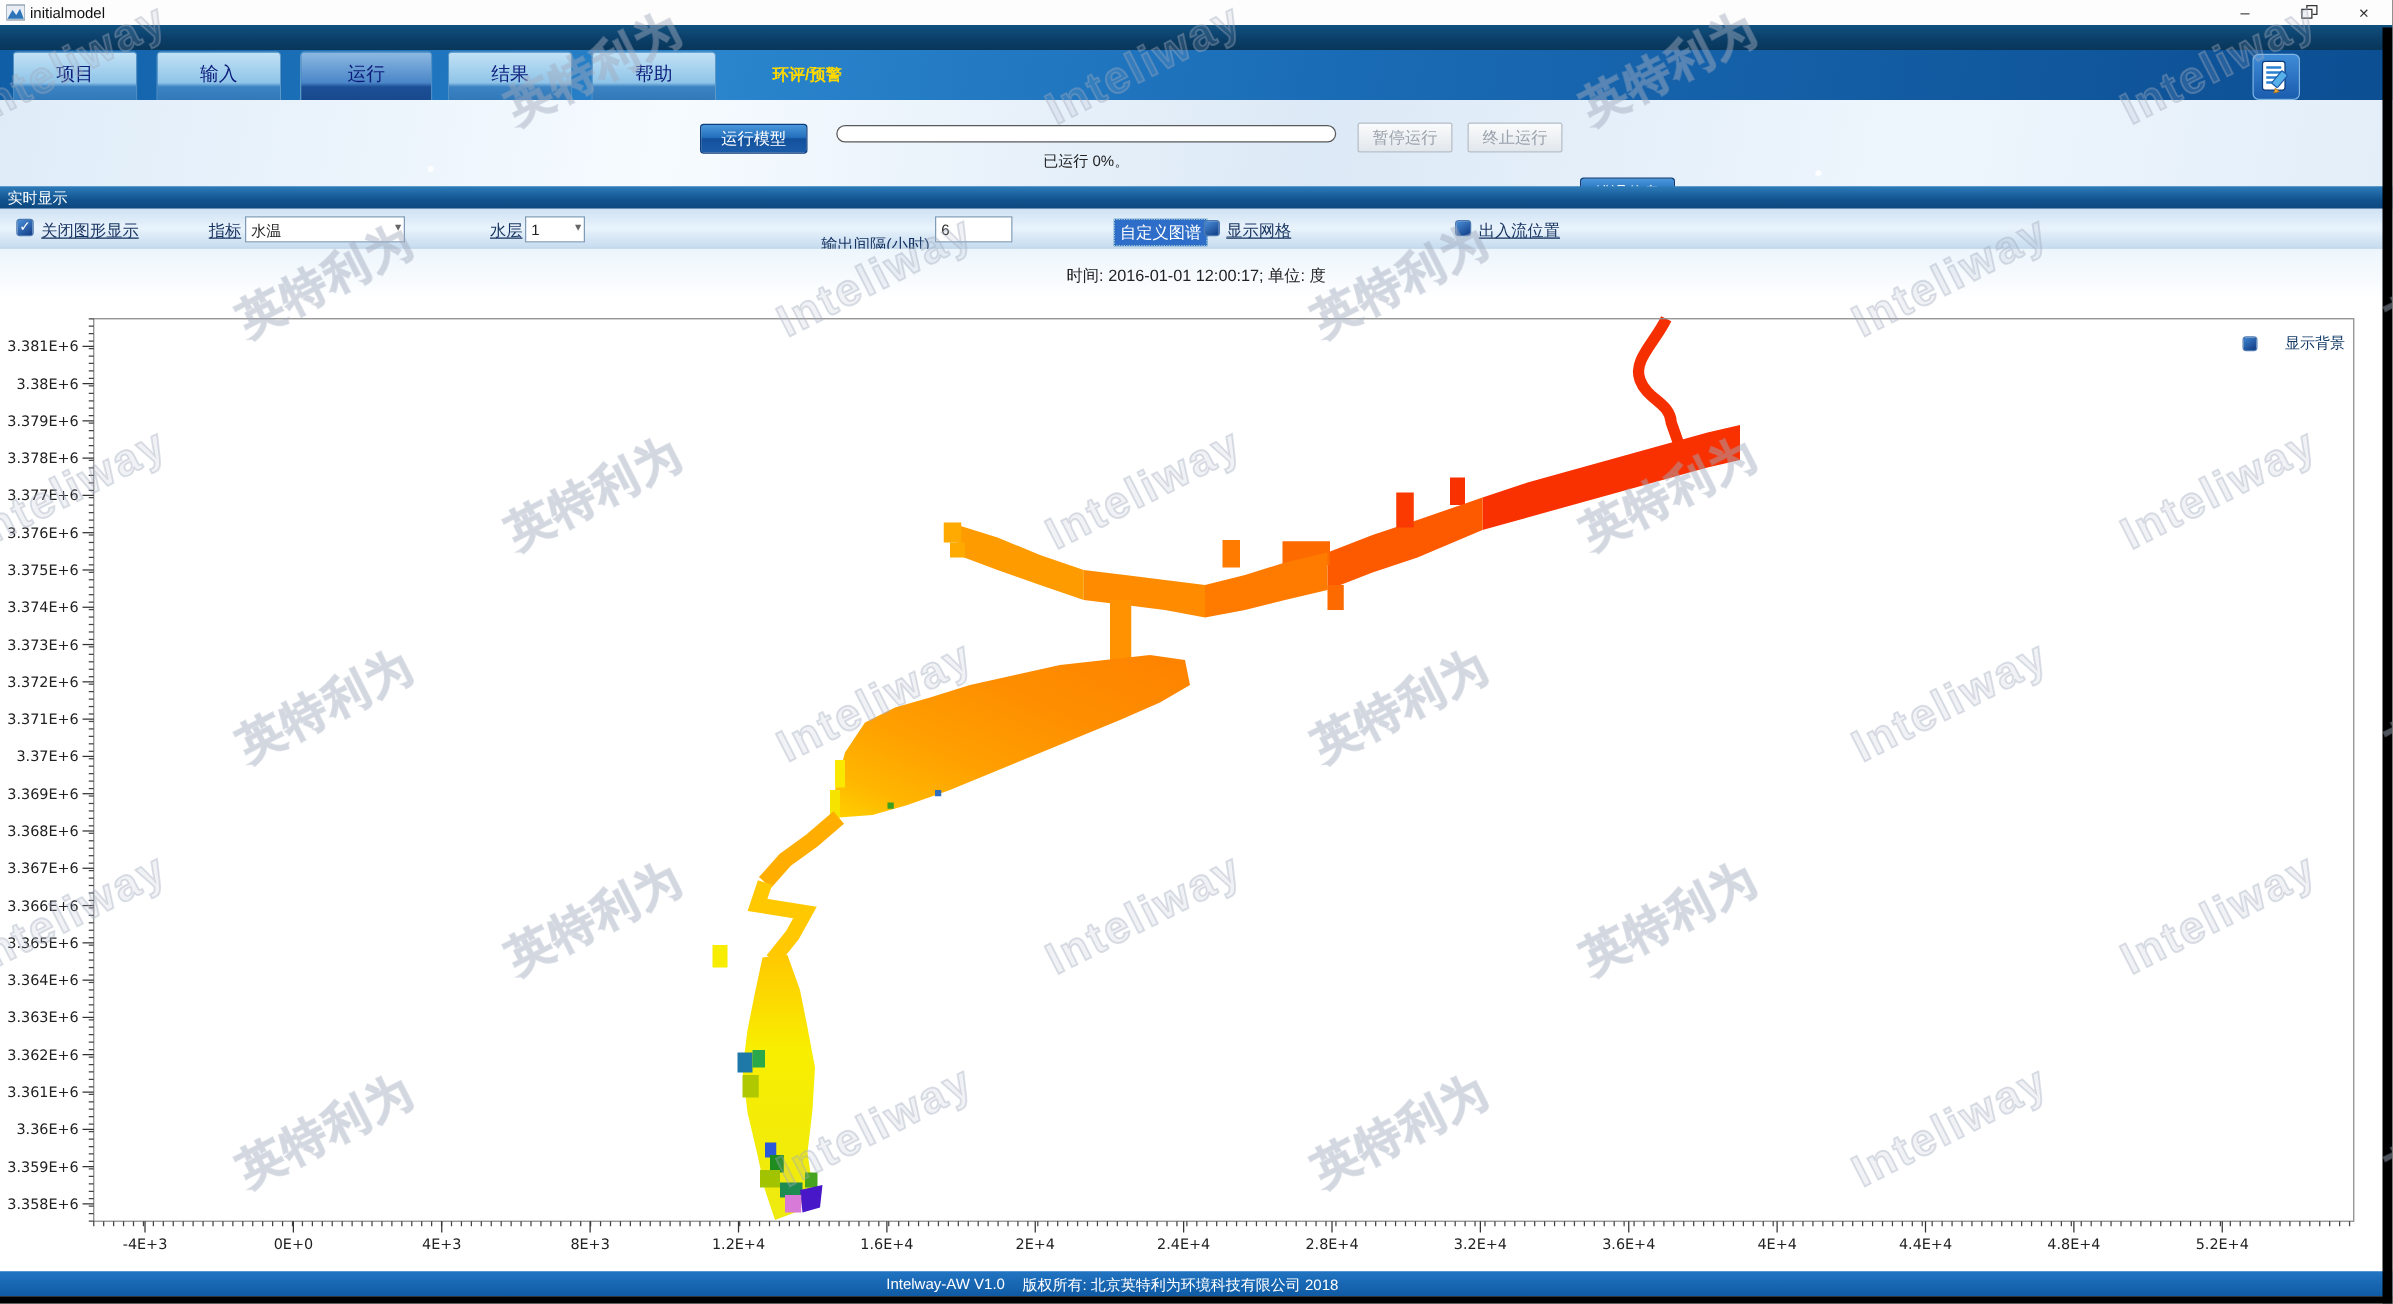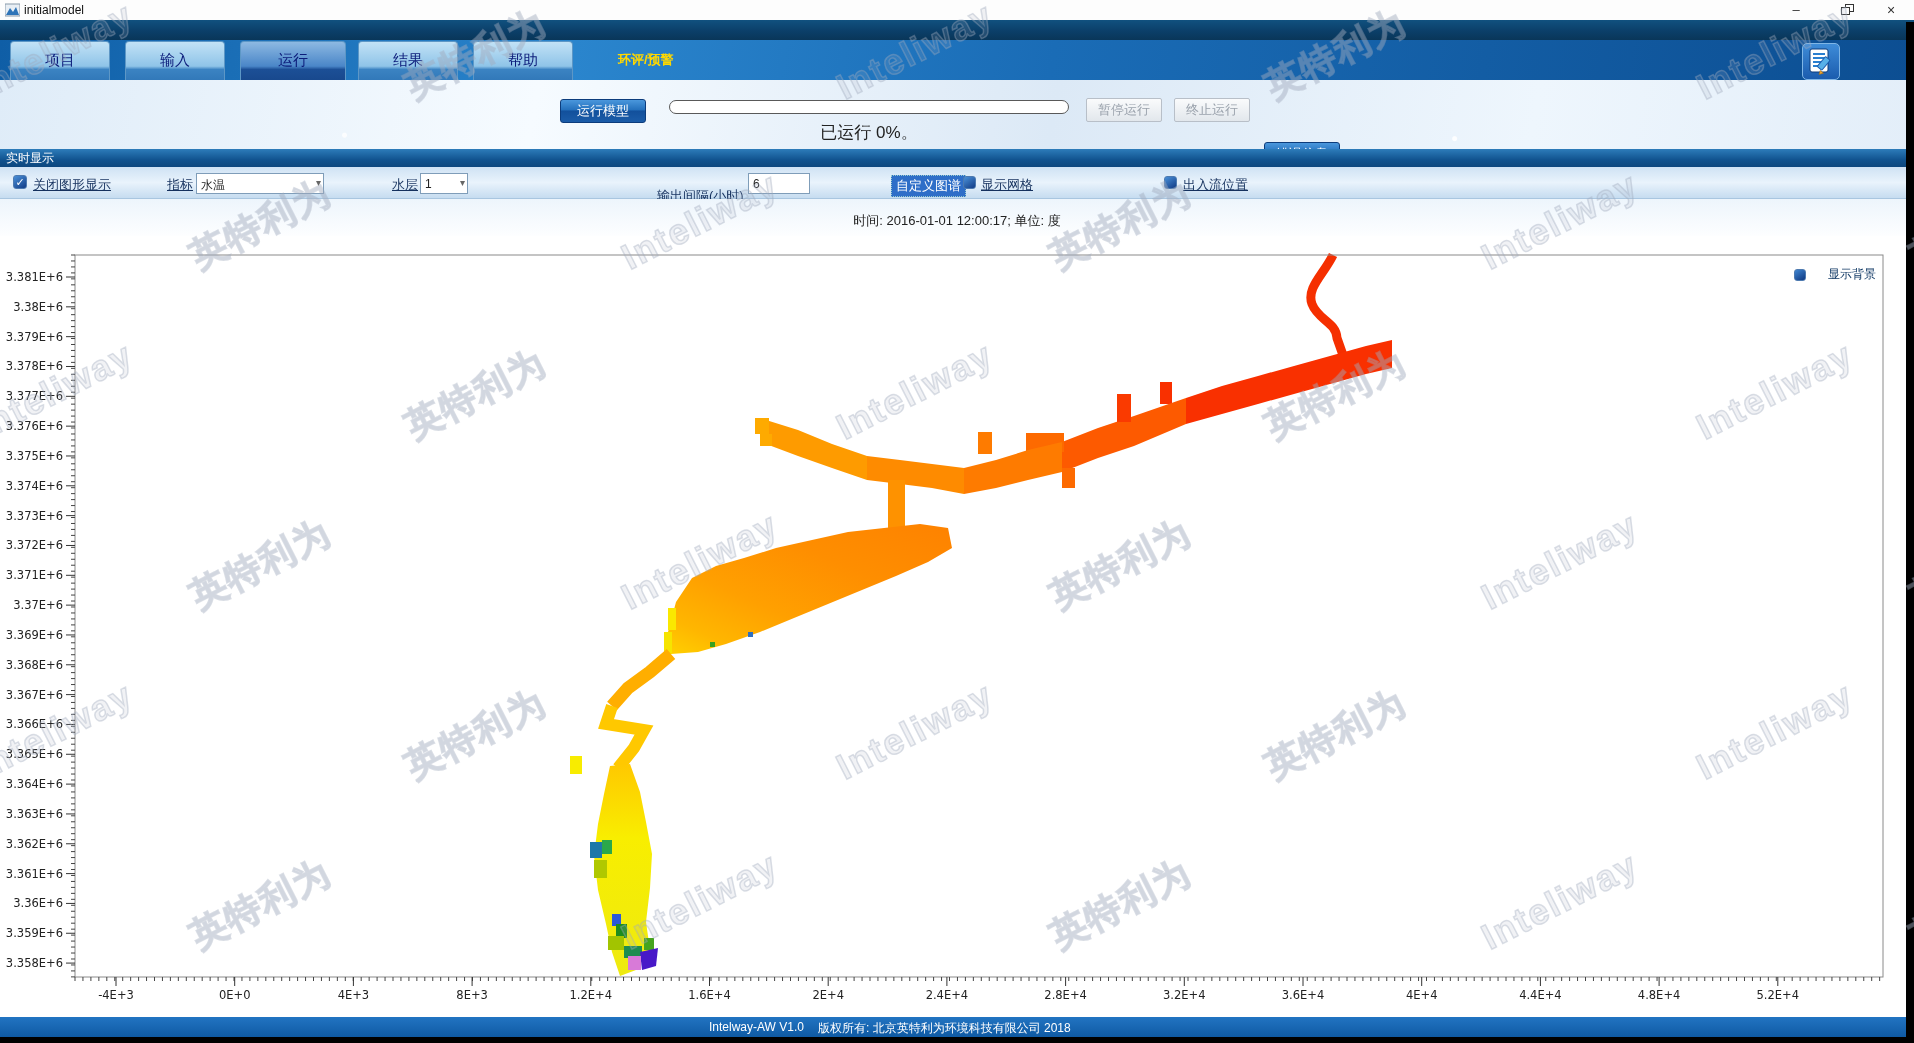--- a/index.html
+++ b/index.html
@@ -47,21 +47,21 @@
   .btn-run { left:560px; top:19px; width:86px; height:24px; line-height:22px; }
   .btn-error { left:1264px; top:18px; width:76px; height:24px; line-height:22px;margin-top:44px; }
   .btn-disabled { position:absolute; top:18px; height:24px; line-height:22px; text-align:center;
                   border:1px solid #b8bfc8; border-radius:2px; color:#9aa2ac; font-size:13px;
                   background:linear-gradient(180deg,#fafbfc,#e2e7ec); cursor:default; }
   .btn-pause { left:1086px; width:76px; }
   .btn-stop { left:1174px; width:76px; }
   .progress { position:absolute; left:669px; top:20px; width:400px; height:14px; border:1px solid #595959;
               border-radius:7px; background:#fff; overflow:hidden; }
   .progress-fill { height:100%; background:linear-gradient(180deg,#66c06a,#2e8f34); border-radius:7px; }
-  .run-status { position:absolute; left:769px; top:41px; width:200px; text-align:center; font-size:17px; color:#222; }
+  .run-status { position:absolute; left:769px; top:41px; width:200px; text-align:center; font-size:12px; color:#222; }
 
   
   .rtstrip { position:absolute; left:0; top:149px; width:1914px; height:18px;
              background:linear-gradient(180deg,#2d7cba 0%,#11538f 60%,#0d477e 100%);
              color:#fff; font-size:12px; line-height:18px; padding-left:6px; }
   .toolbar { position:absolute; left:0; top:167px; width:1914px; height:32px;
              background:linear-gradient(180deg,#cfe2f4 0%,#e9f3fc 50%,#c6dcf0 100%);
              border-bottom:1px solid #a9c6e0; }
   .tlabel { position:absolute; top:9px; font-size:13px; color:#15315e; white-space:nowrap;text-decoration:underline; }
   .cb { position:absolute; width:14px; height:14px; border-radius:3px; border:1px solid #4d7ab0;

